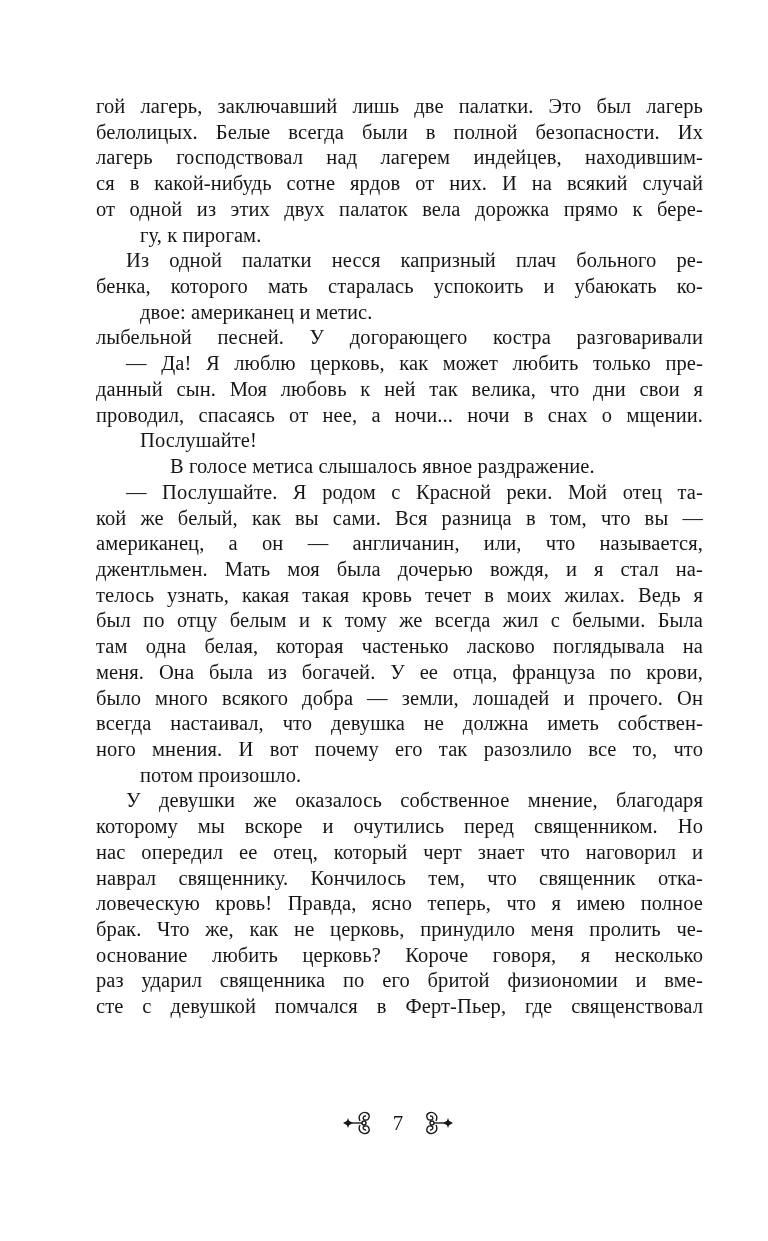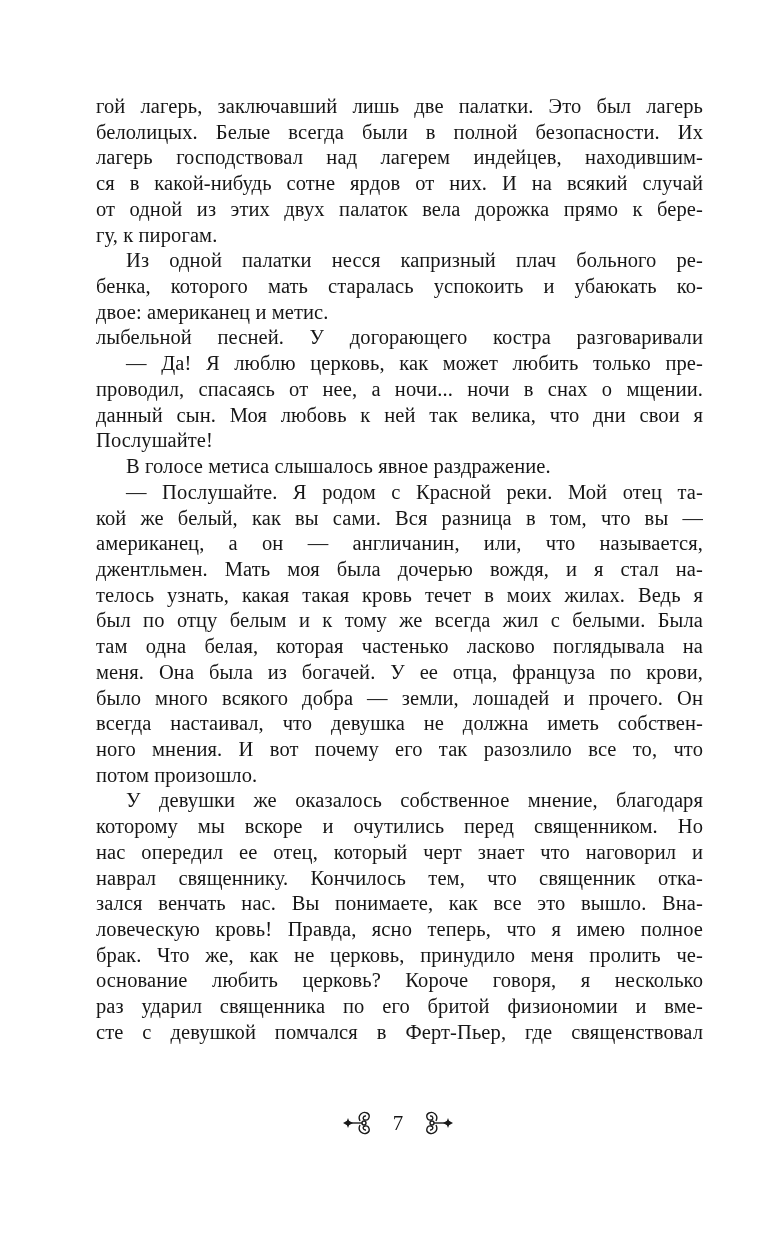--- a/index.html
+++ b/index.html
@@ -34,20 +34,21 @@
   .line {
     height: 25.72px;
     overflow: hidden;
     text-align: justify;
     text-align-last: justify;
     white-space: normal;
   }
   .line.last {
     text-align: right;
     text-align-last: left;
+    margin-left: 44px;
   }
   .line.indent {
     text-indent: 30px;
   }
   .footer {
     position: absolute;
     top: 1110px;
     left: 0;
     width: 768px;
     display: flex;
@@ -84,22 +85,22 @@
         <div class="line last">гу, к пирогам.</div>
       </div>
       <div class="paragraph">
         <div class="line indent">Из одной палатки несся капризный плач больного ре-</div>
         <div class="line">бенка, которого мать старалась успокоить и убаюкать ко-</div>
         <div class="line last">двое: американец и метис.</div>
         <div class="line">лыбельной песней. У догорающего костра разговаривали</div>
       </div>
       <div class="paragraph">
         <div class="line indent">— Да! Я люблю церковь, как может любить только пре-</div>
+        <div class="line">данный сын. Моя любовь к ней так велика, что дни свои я</div>
         <div class="line">проводил, спасаясь от нее, а ночи... ночи в снах о мщении.</div>
-        <div class="line">данный сын. Моя любовь к ней так велика, что дни свои я</div>
         <div class="line last">Послушайте!</div>
       </div>
       <div class="paragraph">
         <div class="line last indent">В голосе метиса слышалось явное раздражение.</div>
       </div>
       <div class="paragraph">
         <div class="line indent">— Послушайте. Я родом с Красной реки. Мой отец та-</div>
         <div class="line">кой же белый, как вы сами. Вся разница в том, что вы —</div>
         <div class="line">американец, а он — англичанин, или, что называется,</div>
         <div class="line">джентльмен. Мать моя была дочерью вождя, и я стал на-</div>
@@ -110,21 +111,20 @@
         <div class="line">было много всякого добра — земли, лошадей и прочего. Он</div>
         <div class="line">всегда настаивал, что девушка не должна иметь собствен-</div>
         <div class="line">ного мнения. И вот почему его так разозлило все то, что</div>
         <div class="line last">потом произошло.</div>
       </div>
       <div class="paragraph">
         <div class="line indent">У девушки же оказалось собственное мнение, благодаря</div>
         <div class="line">которому мы вскоре и очутились перед священником. Но</div>
         <div class="line">нас опередил ее отец, который черт знает что наговорил и</div>
         <div class="line">наврал священнику. Кончилось тем, что священник отка-</div>
-        <div class="line">зался венчать нас. Вы понимаете, как все это вышло. Вна-</div>
         <div class="line">ловеческую кровь! Правда, ясно теперь, что я имею полное</div>
         <div class="line">брак. Что же, как не церковь, принудило меня пролить че-</div>
         <div class="line">основание любить церковь? Короче говоря, я несколько</div>
         <div class="line">раз ударил священника по его бритой физиономии и вме-</div>
         <div class="line">сте с девушкой помчался в Ферт-Пьер, где священствовал</div>
       </div>
     </div>
 
   <div class="footer">
     <span class="fleuron">

